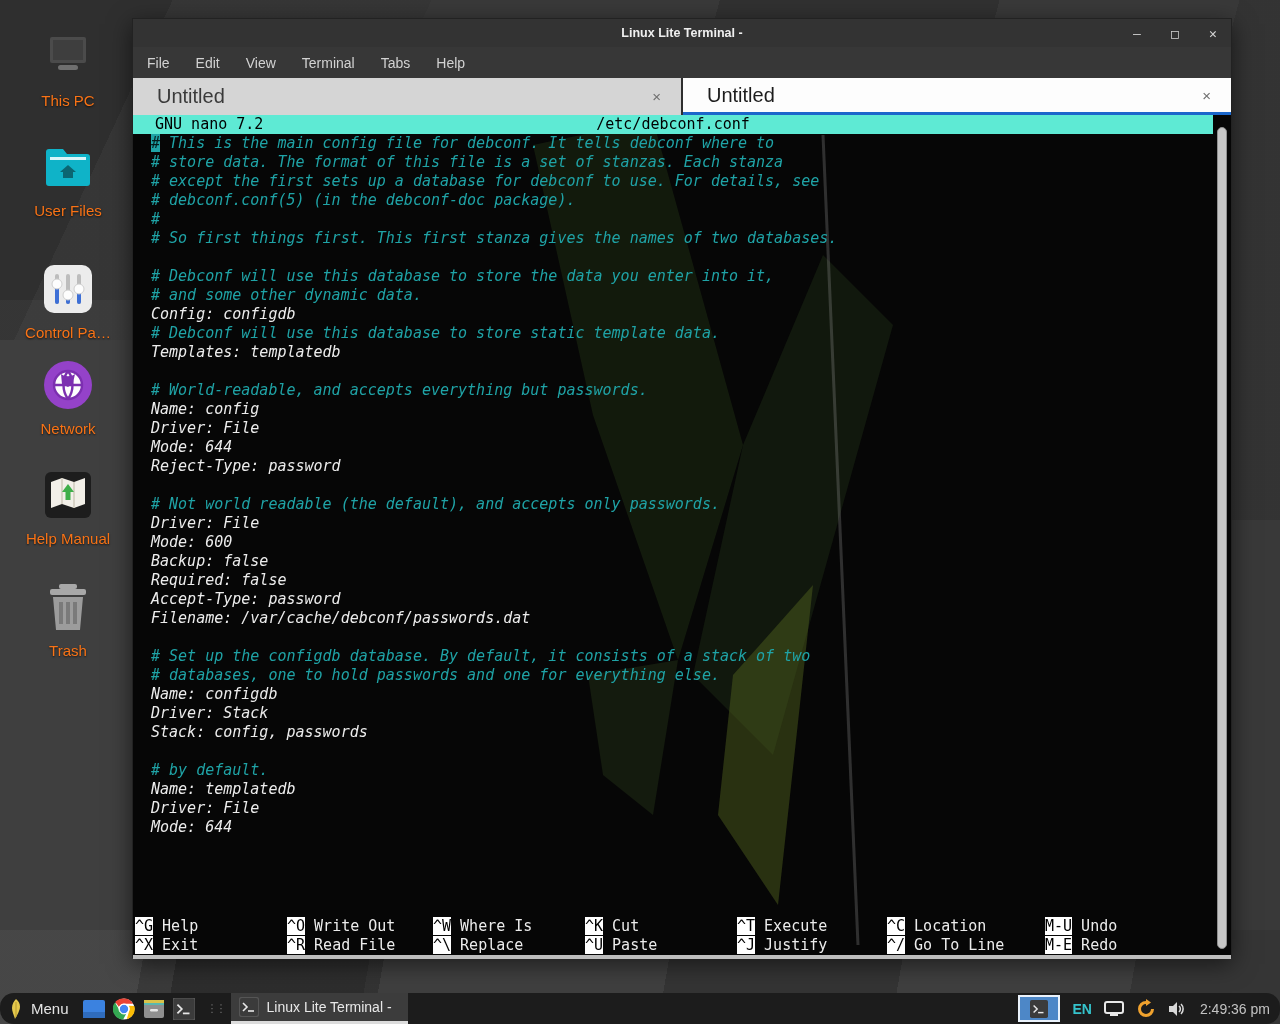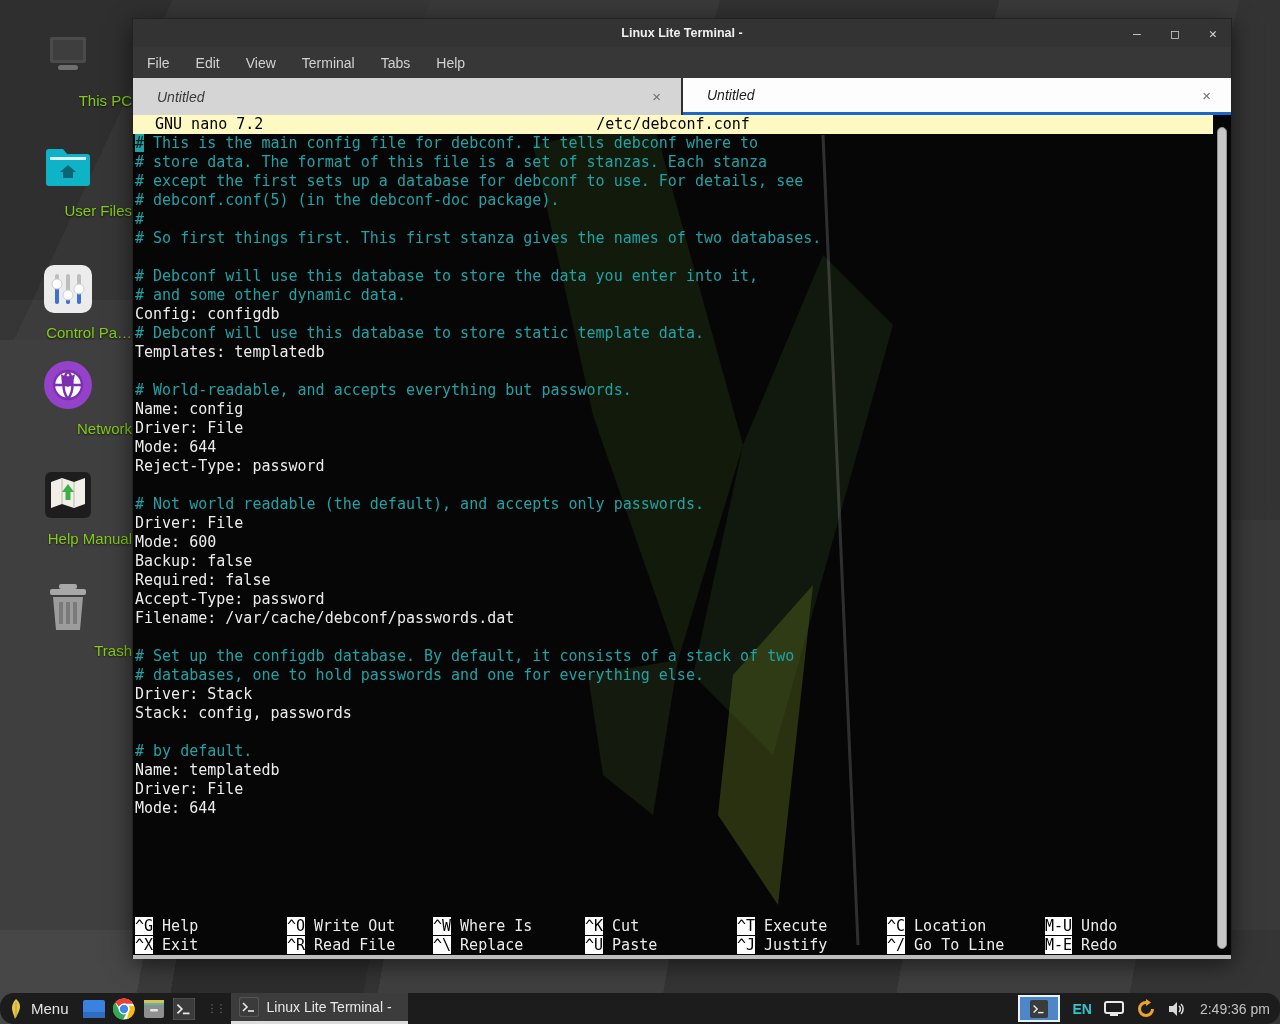--- a/index.html
+++ b/index.html
@@ -19,52 +19,52 @@
         background:linear-gradient(105deg, transparent 0 30%, rgba(0,0,0,.14) 30% 58%, transparent 58% 82%, rgba(0,0,0,.10) 82%); }
   .f3 { left:0; top:300px; width:520px; height:724px;
         background:linear-gradient(100deg, rgba(255,255,255,.03) 0 40%, rgba(0,0,0,.12) 40% 75%, transparent 75%); }
   .f4 { left:0; top:930px; width:1280px; height:94px;
         background:linear-gradient(100deg, rgba(255,255,255,.04) 0 14%, rgba(0,0,0,.10) 14% 30%, rgba(255,255,255,.03) 30% 52%, rgba(0,0,0,.09) 52% 70%, rgba(255,255,255,.03) 70% 88%, rgba(0,0,0,.08) 88%); }
 
   
   .desk-icons { position:absolute; left:0; top:0; width:136px; }
   .desk-item { position:absolute; left:0; width:136px; text-align:center; cursor:default; }
   .desk-item .dicon { width:54px; height:54px; margin:0 auto 8px auto; display:flex; align-items:center; justify-content:center; }
-  .desk-item .dlabel { color:#84cc16; font-size:15px; text-shadow:0 1px 2px rgba(0,0,0,.7);
-        white-space:nowrap; overflow:hidden; text-overflow:ellipsis; padding:0 4px;text-align:right; }
+  .desk-item .dlabel { color:#f97316; font-size:15px; text-shadow:0 1px 2px rgba(0,0,0,.7);
+        white-space:nowrap; overflow:hidden; text-overflow:ellipsis; padding:0 4px; }
 
   
   .window { position:absolute; left:132px; top:18px; width:1100px; height:940px;
             box-shadow:0 6px 22px rgba(0,0,0,.55); border:1px solid #222; background:#333; }
   .titlebar { height:28px; background:#333333; display:flex; align-items:center; position:relative; }
   .title-text { position:absolute; left:0; right:0; text-align:center; color:#efefef; font-size:12.5px; font-weight:bold; }
   .win-controls { position:absolute; right:10px; top:0; height:28px; display:flex; align-items:center; gap:22px; }
   .win-btn { color:#d5d5d5; font-size:13px; width:16px; text-align:center; cursor:pointer; font-family:"DejaVu Sans Mono", monospace; }
 
   .menubar { height:31px; background:#373737; display:flex; align-items:center; padding-left:14px; gap:26px; }
   .menu-item { color:#d2d2d2; font-size:14px; cursor:pointer; }
 
   .tabbar { height:37px; display:flex; background:#2f2f2f; }
   .tab { flex:1 1 0; display:flex; align-items:center; padding:0 14px 0 24px; position:relative; cursor:pointer; }
   .tab.inactive { background:#d5d5d5; margin-right:2px; }
   .tab.inactive .tab-label { color:#3a3a3a; }
   .tab.active { background:#fdfdfd; border-bottom:3px solid #1b67cb; }
   .tab.active .tab-label { color:#1c1c1c; }
-  .tab-label { font-size:14px; flex:1;font-style:italic; }
+  .tab-label { font-size:20px; flex:1; }
   .tab-close { color:#6f6f6f; font-size:15px; padding:2px 6px; cursor:pointer; }
 
   
   .term { position:relative; height:844px; background:#060606; overflow:hidden;
           font-family:"DejaVu Sans Mono", monospace; font-size:15px; line-height:19px; }
   .term-watermark { position:absolute; left:0; top:0; pointer-events:none; }
   .term-inner { position:relative; width:1080px; }
-  .nano-header { height:19px; background:#fef9c3; color:#000; display:flex; position:relative; }
+  .nano-header { height:19px; background:#5eead4; color:#000; display:flex; position:relative; }
   .nano-version { padding-left:22px; white-space:pre; }
   .nano-file { position:absolute; left:0; right:0; text-align:center; }
-  .tline { height:19px; white-space:pre; color:#ececec; padding-left:2px; }
+  .tline { height:19px; white-space:pre; color:#ececec; padding-left:18px;font-style:italic; }
   .tline.comment { color:#1fa3a6; }
   .cursor { background:#1fa3a6; color:#041a1a; }
   .nano-shortcuts { position:absolute; left:0; bottom:4px; width:1080px; }
   .sc-row { display:grid; grid-template-columns:152px 146px 152px 152px 150px 158px auto; padding-left:2px; height:19px; }
   .sc-item { white-space:pre; color:#ececec; }
   .sc-key { background:#ffffff; color:#000; }
   .term-bottom-strip { position:absolute; left:0; bottom:0; width:100%; height:4px; background:#bdbdbd; }
   .term-scrollbar { position:absolute; right:4px; top:12px; bottom:10px; width:10px;
                     background:#c6c6c6; border-radius:6px; border:1px solid #8f8f8f; cursor:pointer; }
 
@@ -241,20 +241,21 @@
           <div class="tline comment"># Not world readable (the default), and accepts only passwords.</div>
           <div class="tline">Driver: File</div>
           <div class="tline">Mode: 600</div>
           <div class="tline">Backup: false</div>
           <div class="tline">Required: false</div>
           <div class="tline">Accept-Type: password</div>
           <div class="tline">Filename: /var/cache/debconf/passwords.dat</div>
           <div class="tline">&nbsp;</div>
           <div class="tline comment"># Set up the configdb database. By default, it consists of a stack of two</div>
           <div class="tline comment"># databases, one to hold passwords and one for everything else.</div>
+          <div class="tline">Name: configdb</div>
           <div class="tline">Driver: Stack</div>
           <div class="tline">Stack: config, passwords</div>
           <div class="tline">&nbsp;</div>
           <div class="tline comment"># by default.</div>
           <div class="tline">Name: templatedb</div>
           <div class="tline">Driver: File</div>
           <div class="tline">Mode: 644</div>
         </div>
     </div>
 

